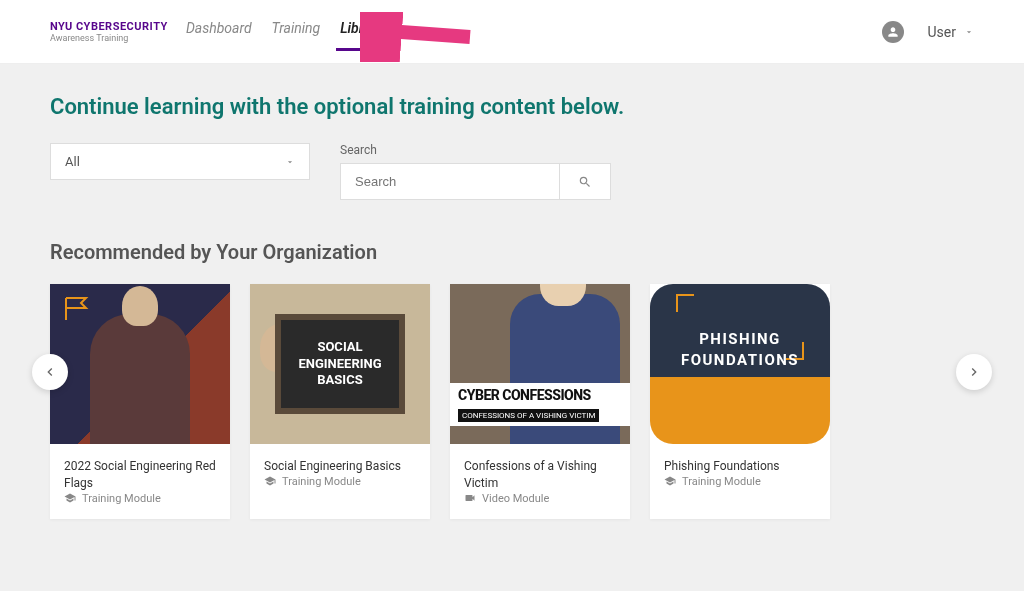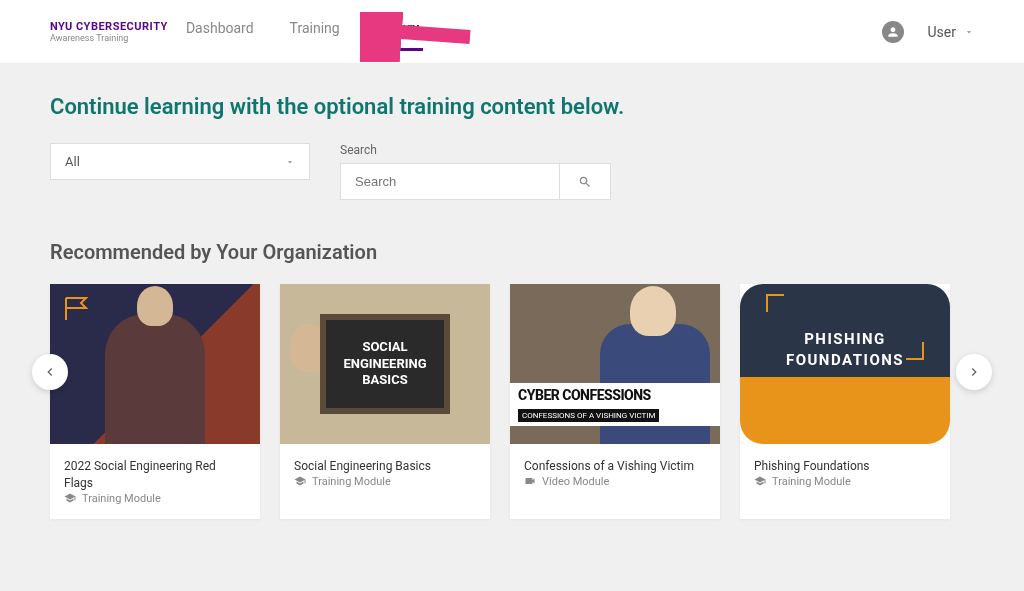--- a/index.html
+++ b/index.html
@@ -25,21 +25,22 @@
       font-weight: 700;
       color: #57068c;
       letter-spacing: 0.5px;
     }
     .logo-subtitle {
       font-size: 9px;
       color: #888;
     }
     .nav {
       display: flex;
-      gap: 28px;
+      gap: 12px;
+      font-style: italic;
     }
     .nav-item {
       font-size: 14px;
       color: #888;
       padding: 8px 4px 12px;
       cursor: pointer;
     }
     .nav-item.active {
       color: #222;
       font-weight: 600;
@@ -143,21 +144,21 @@
     }
     .carousel {
       position: relative;
     }
     .cards {
       display: flex;
       gap: 20px;
     }
     .card {
       background: #fff;
-      width: 210px;
+      width: 180px;
       overflow: hidden;
       box-shadow: 0 1px 3px rgba(0,0,0,0.05);
       cursor: pointer;
     }
     .card-image {
       width: 100%;
       height: 160px;
       position: relative;
       overflow: hidden;
     }
@@ -256,21 +257,21 @@
       top: 40px;
       width: 40px;
       height: 48px;
       background: #d4b896;
       border-radius: 50% 50% 40% 40%;
     }
     .img-3 {
       background: #7a6a5a;
       position: relative;
       display: flex;
-      align-items: flex-start;
+      align-items: flex-end;
       justify-content: flex-end;
     }
     .img-3 .person3 {
       width: 110px;
       height: 150px;
       background: #3a4a7a;
       border-radius: 30px 30px 0 0;
       margin-top: 40px;
       position: relative;
       margin-right: 10px;

